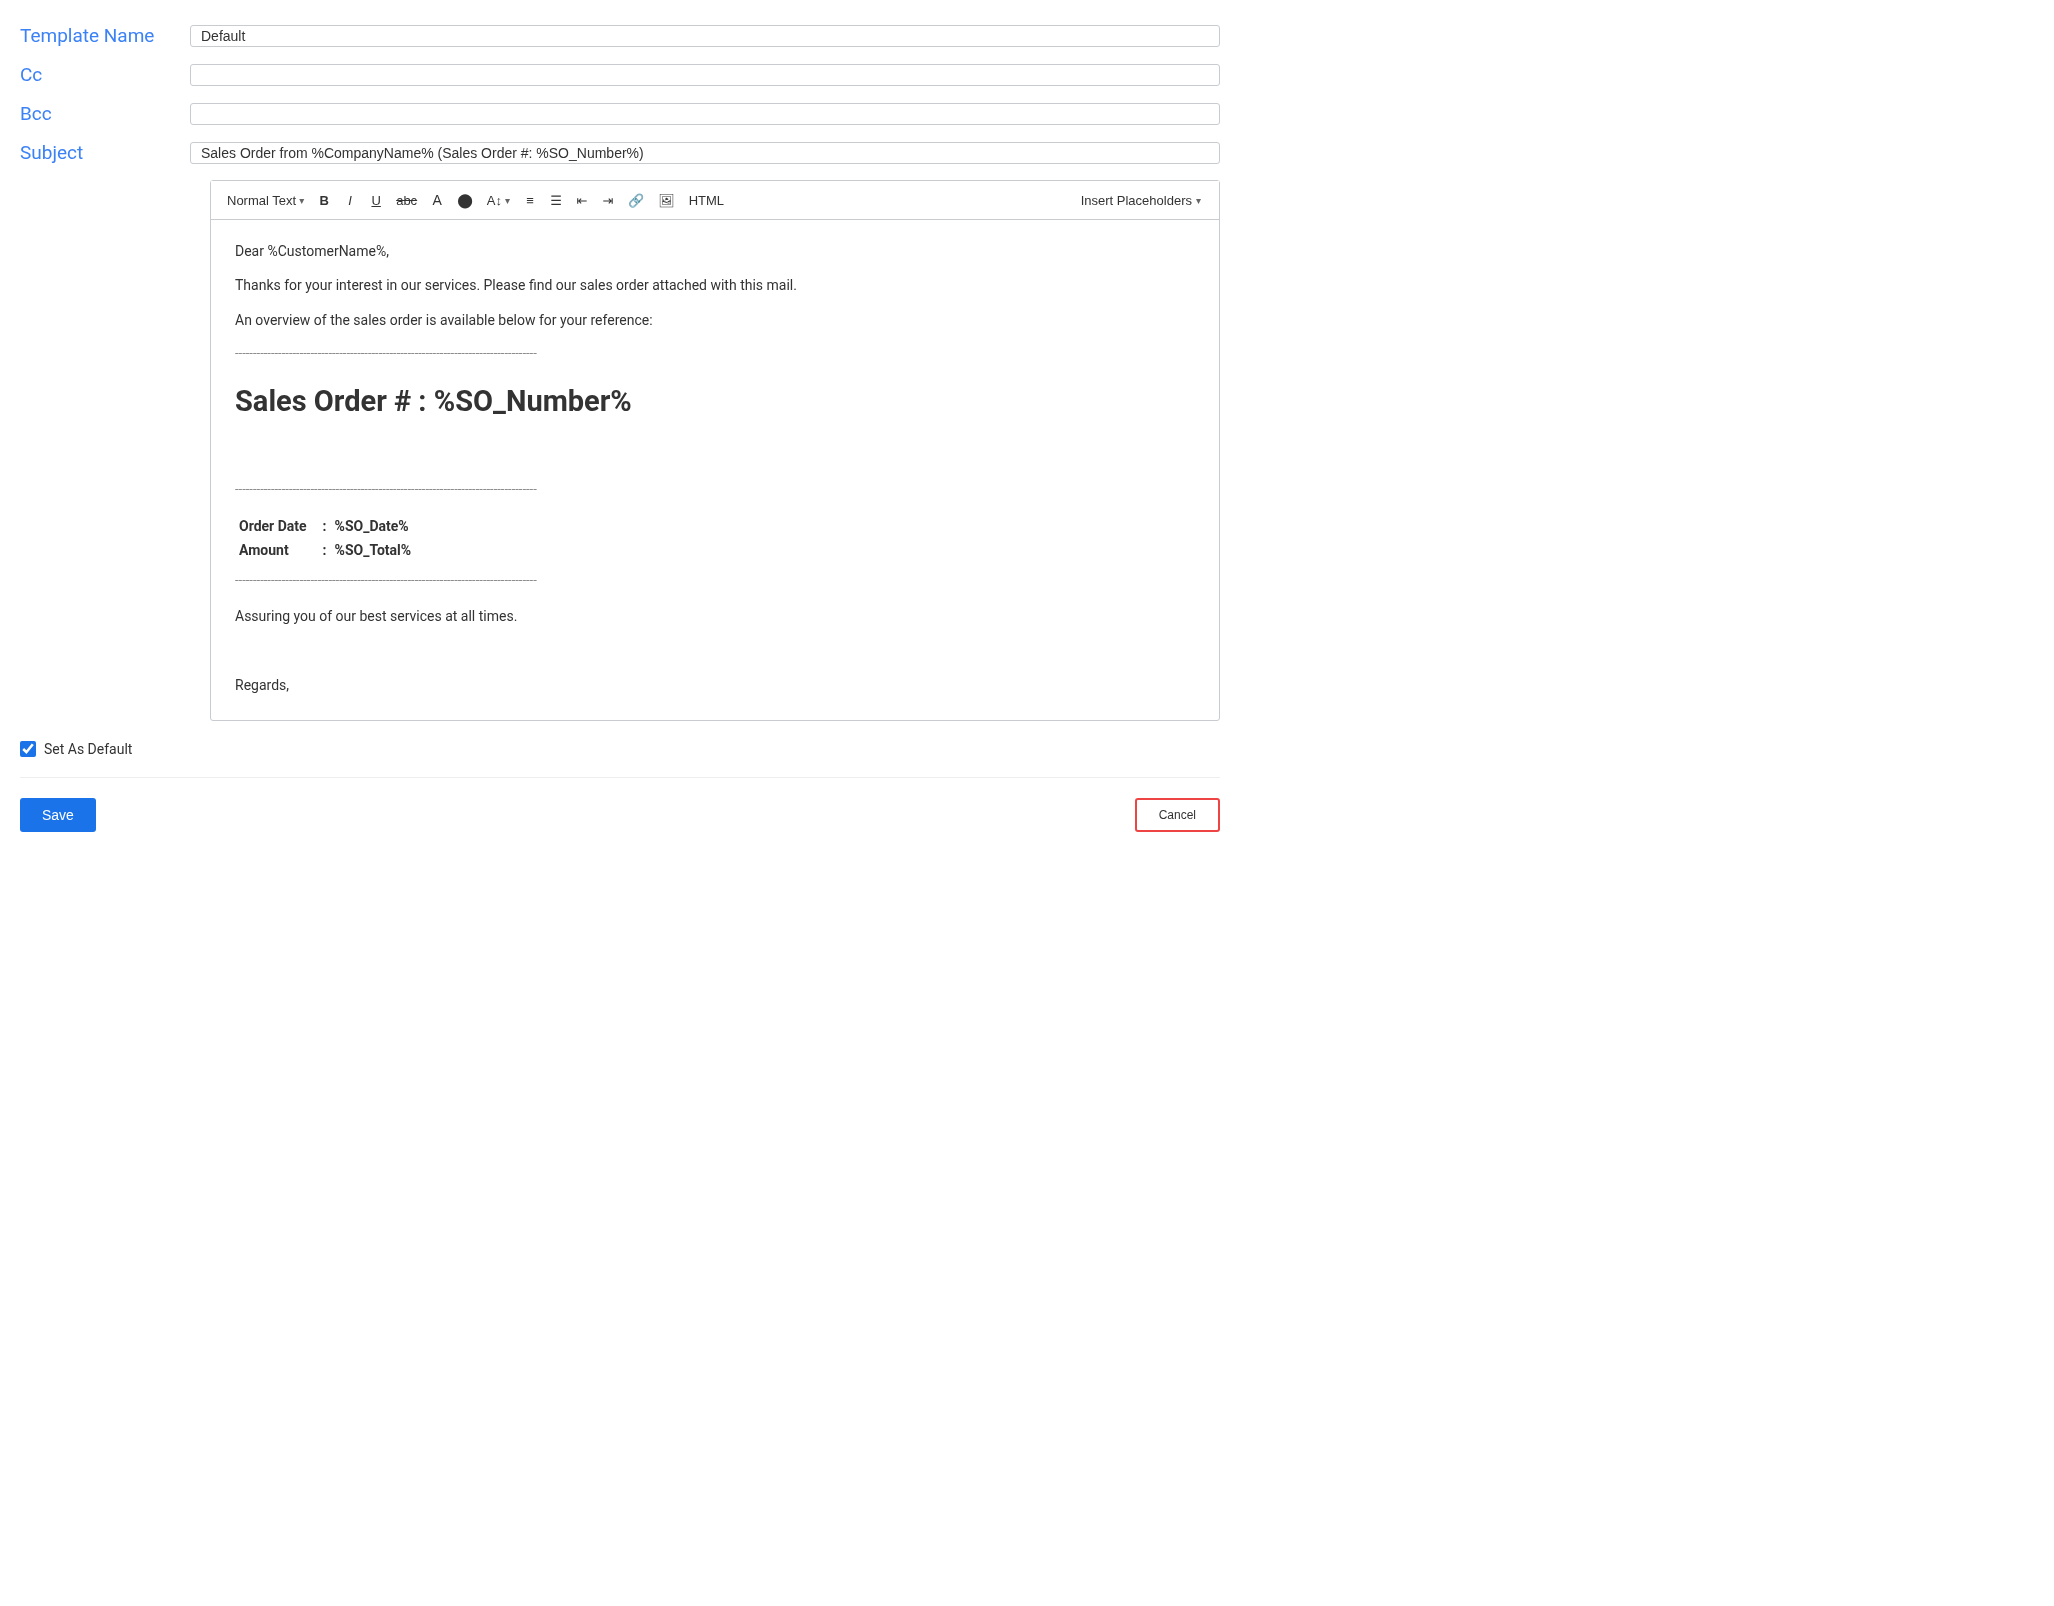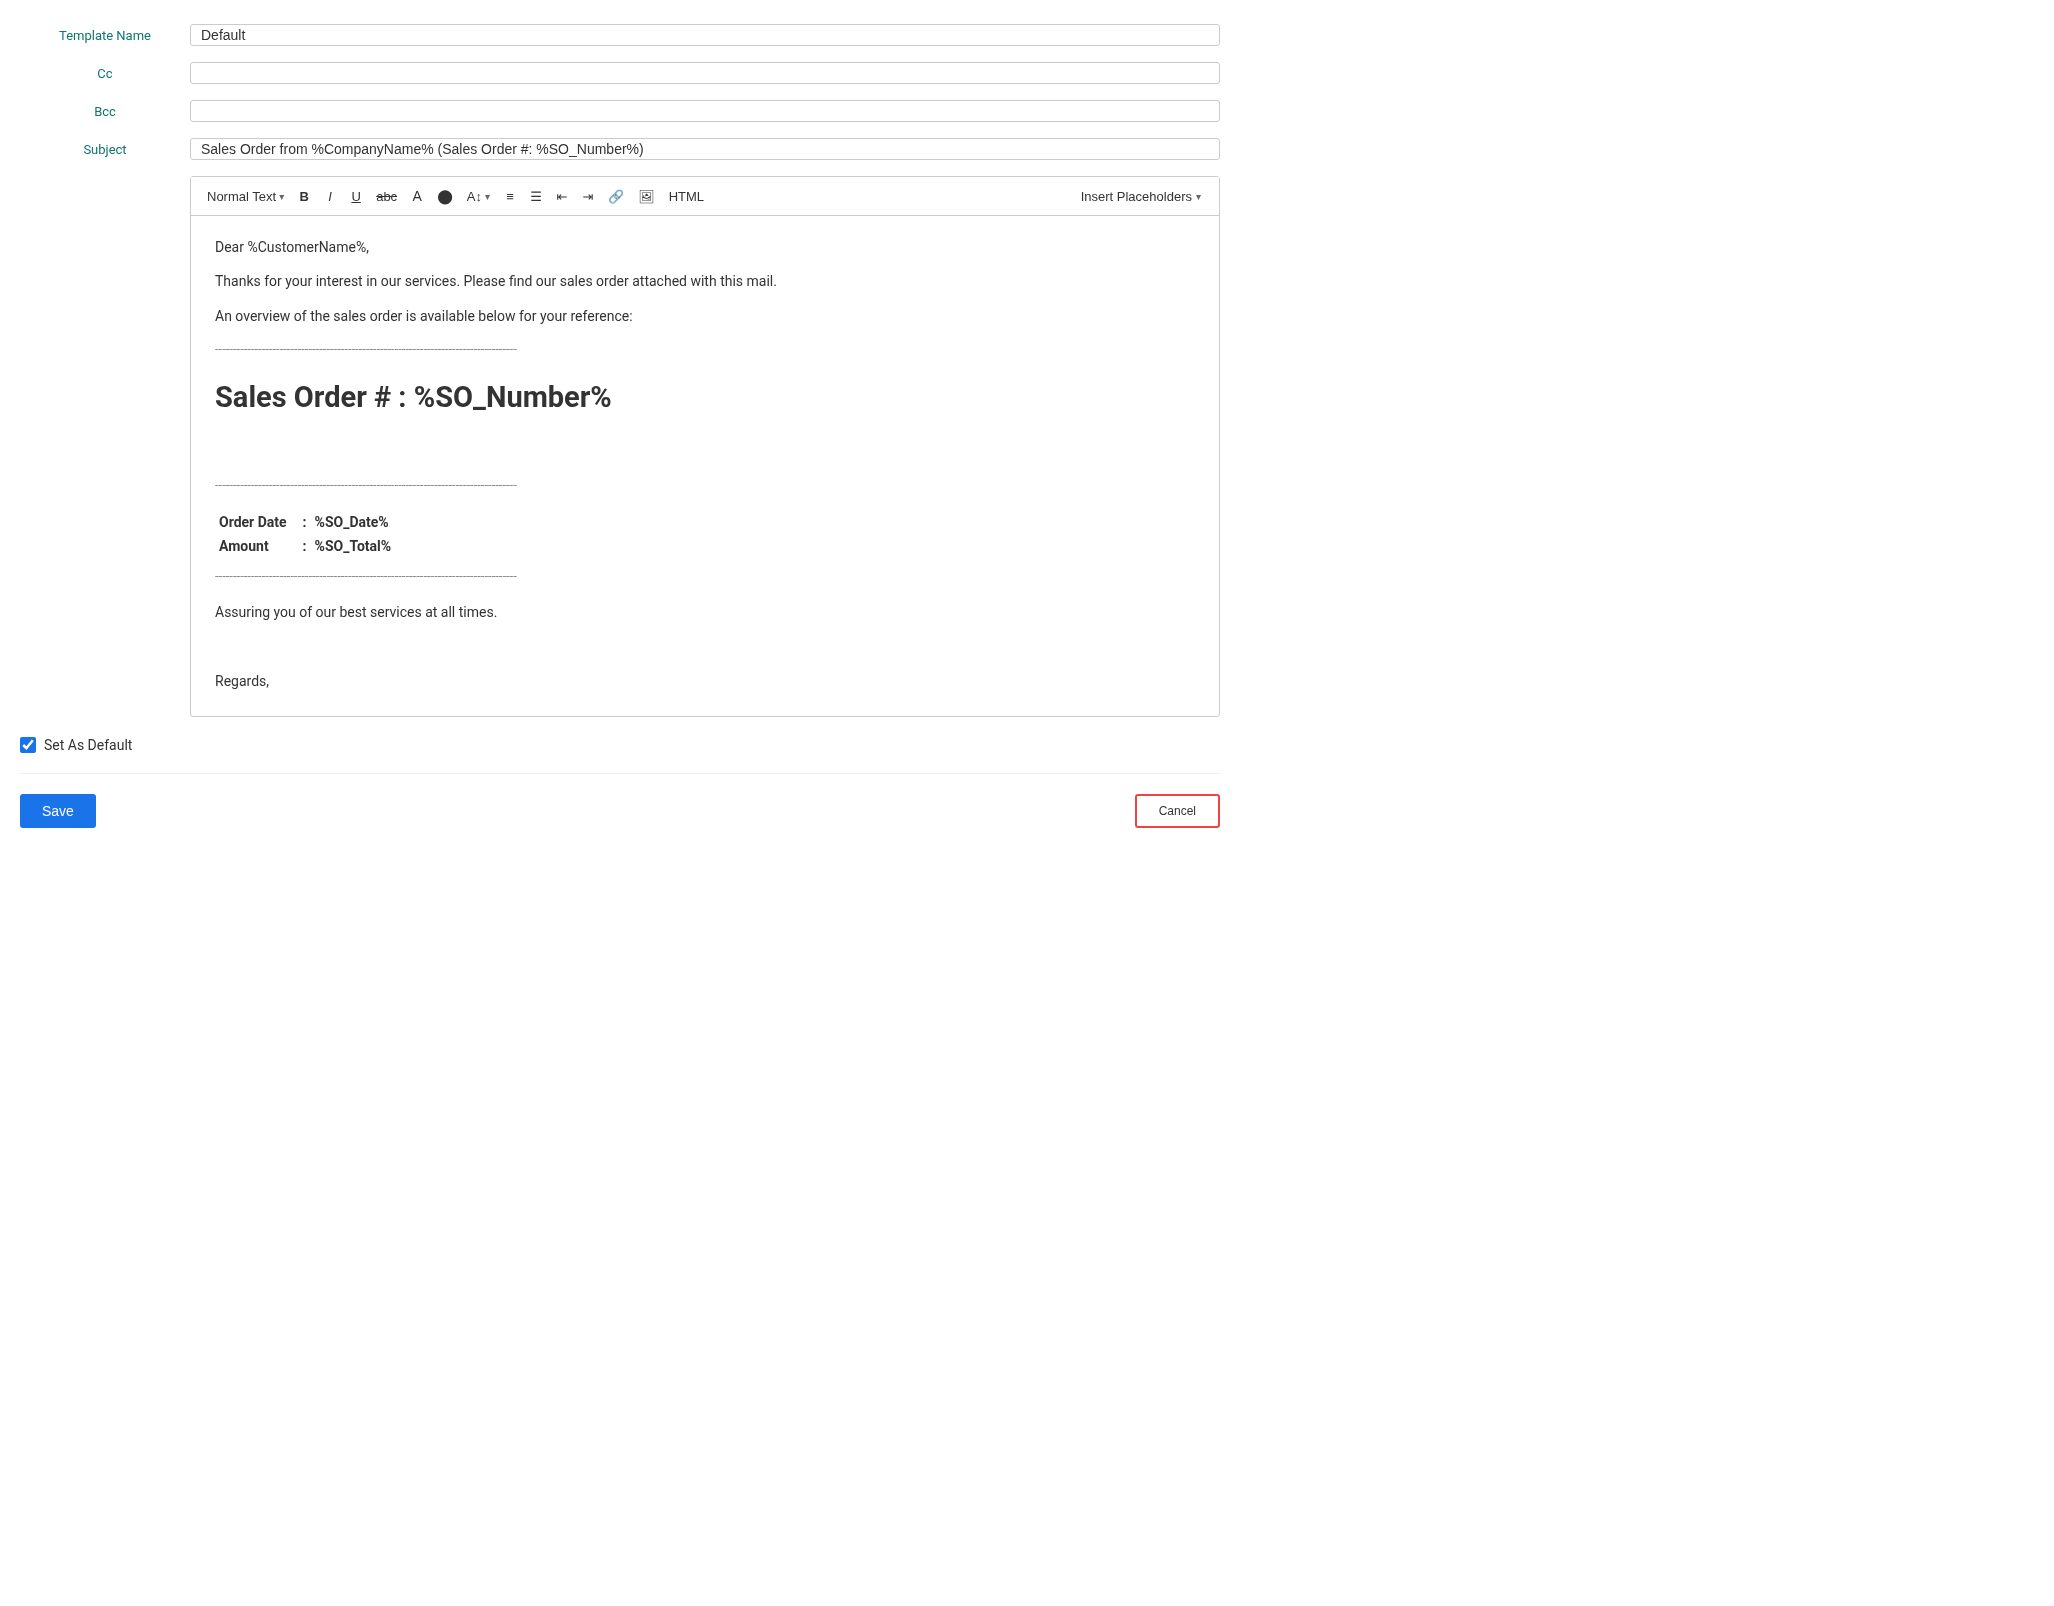--- a/index.html
+++ b/index.html
@@ -17,24 +17,23 @@
 
     .form-row {
       display: flex;
       align-items: center;
       margin-bottom: 16px;
     }
 
     .form-label {
       width: 170px;
       min-width: 170px;
-      font-size: 13px;
-      color: #0f766e;
+      font-size: 19px;
+      color: #3b82f6;
       font-weight: 400;
-      text-align: center;
     }
 
     .form-input {
       flex: 1;
       height: 22px;
       border: 1px solid #c8ccd0;
       border-radius: 3px;
       padding: 6px 10px;
       font-size: 14px;
       color: #333;
@@ -148,20 +147,21 @@
       margin-bottom: 12px;
     }
 
     .editor-content .regards {
       margin-bottom: 4px;
     }
 
     .editor-full-row {
       display: flex;
       margin-bottom: 0;
+      gap: 20px;
     }
 
     .editor-label-spacer {
       width: 170px;
       min-width: 170px;
     }
 
     .checkbox-row {
       display: flex;
       align-items: center;

